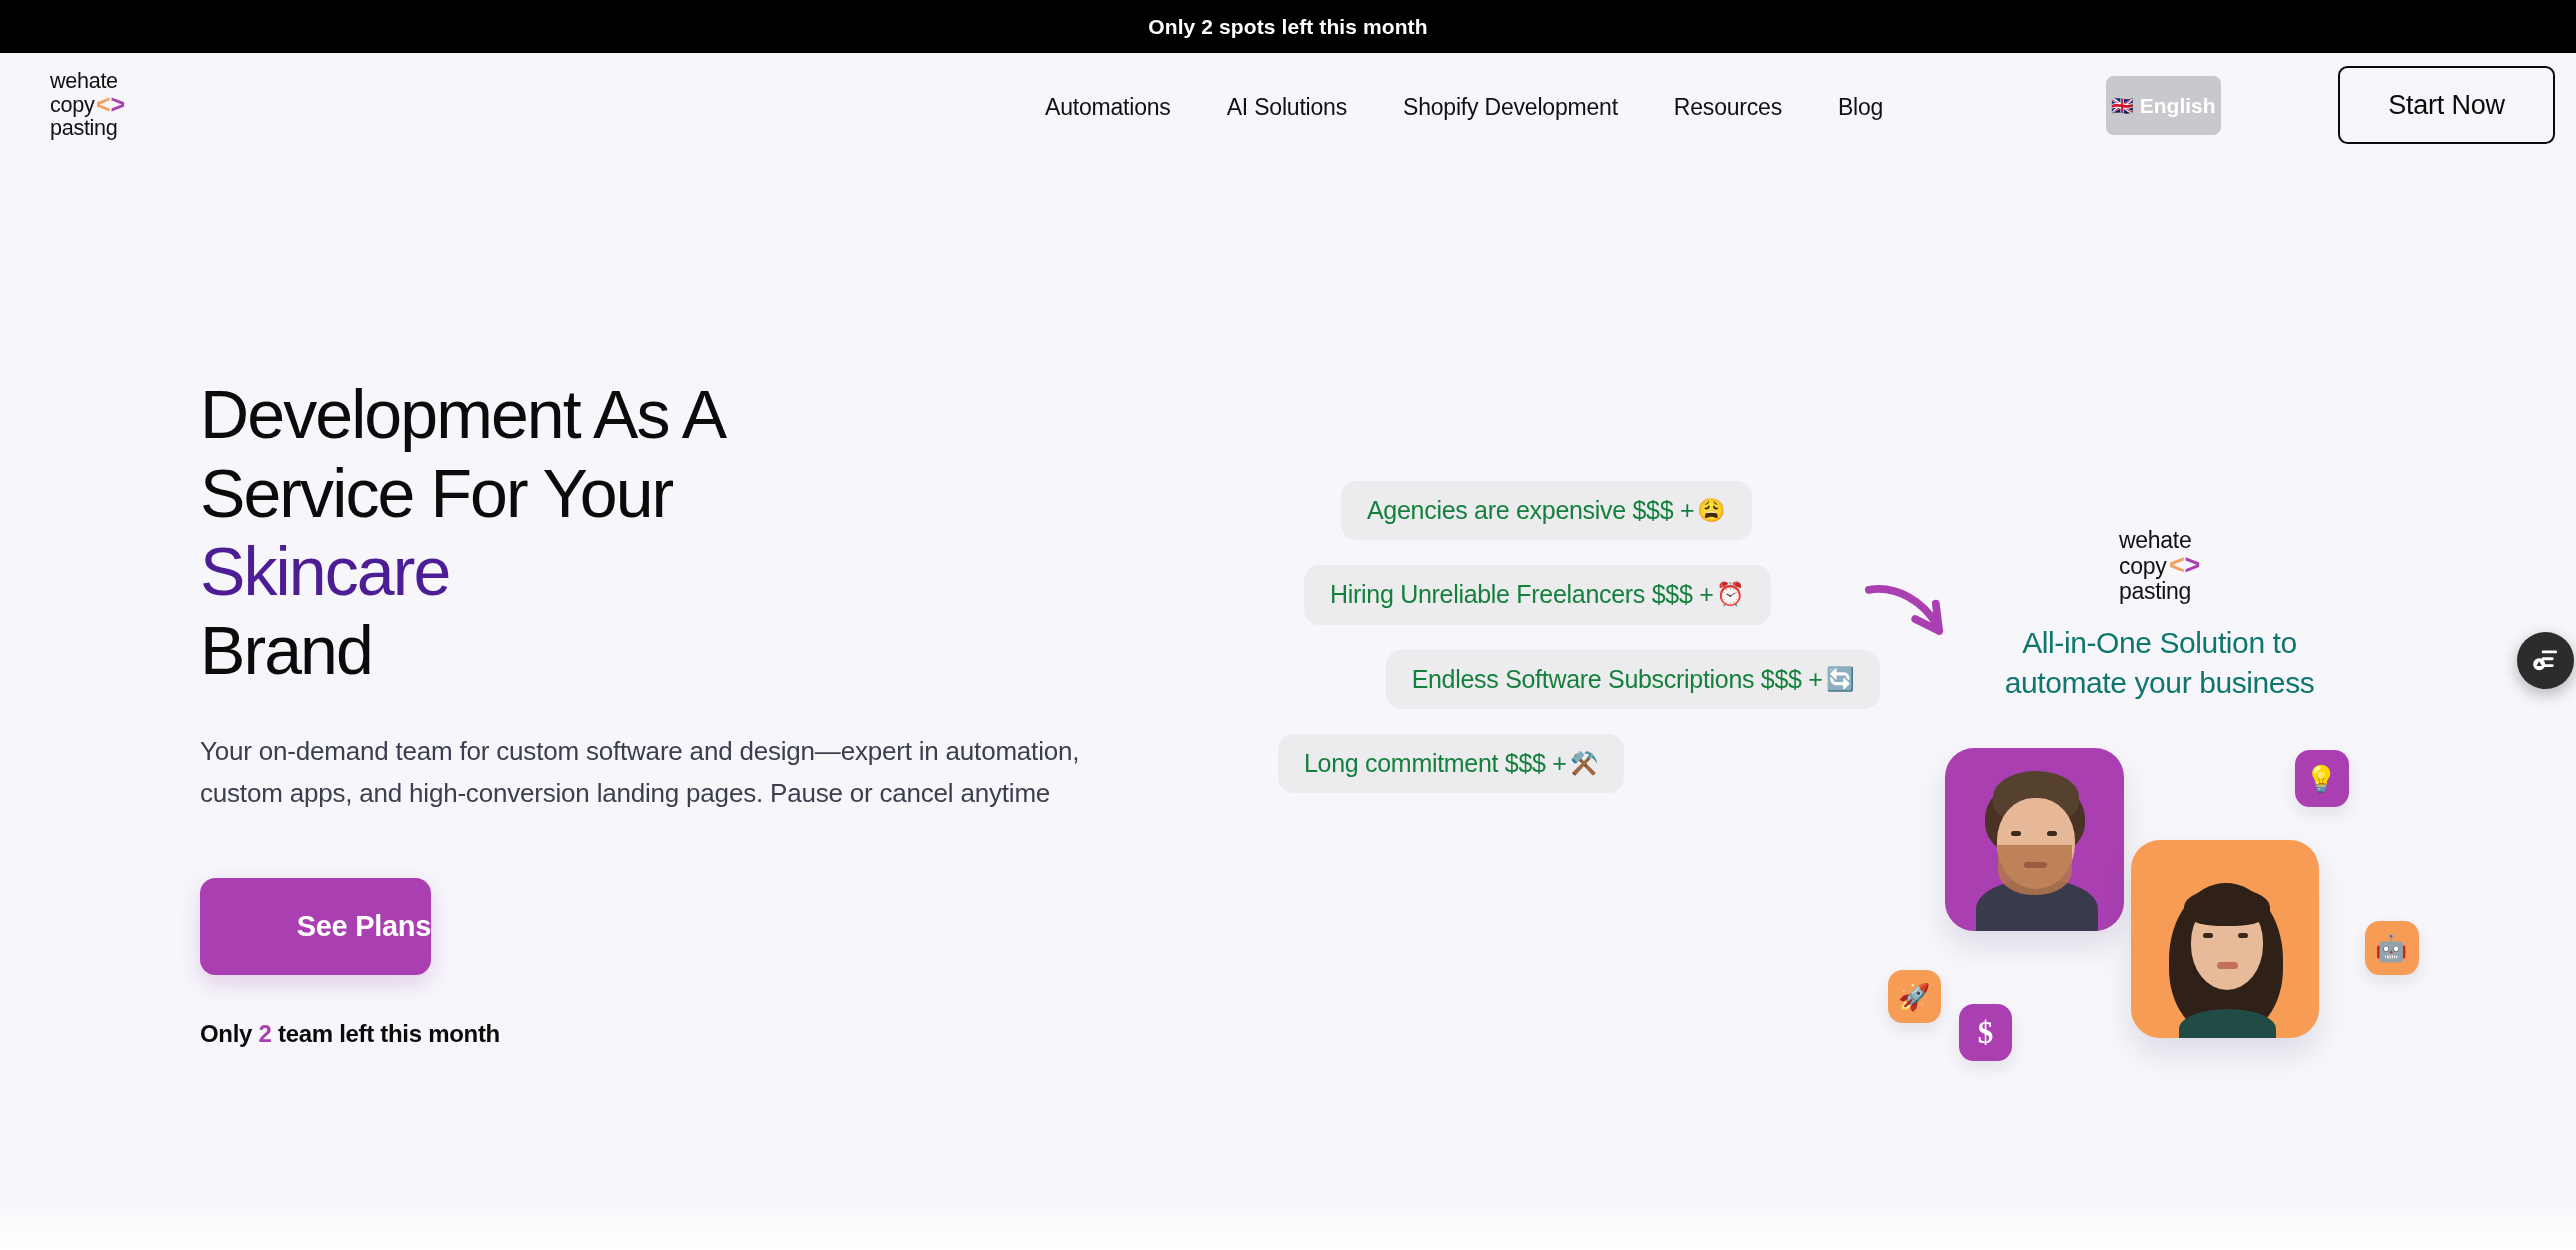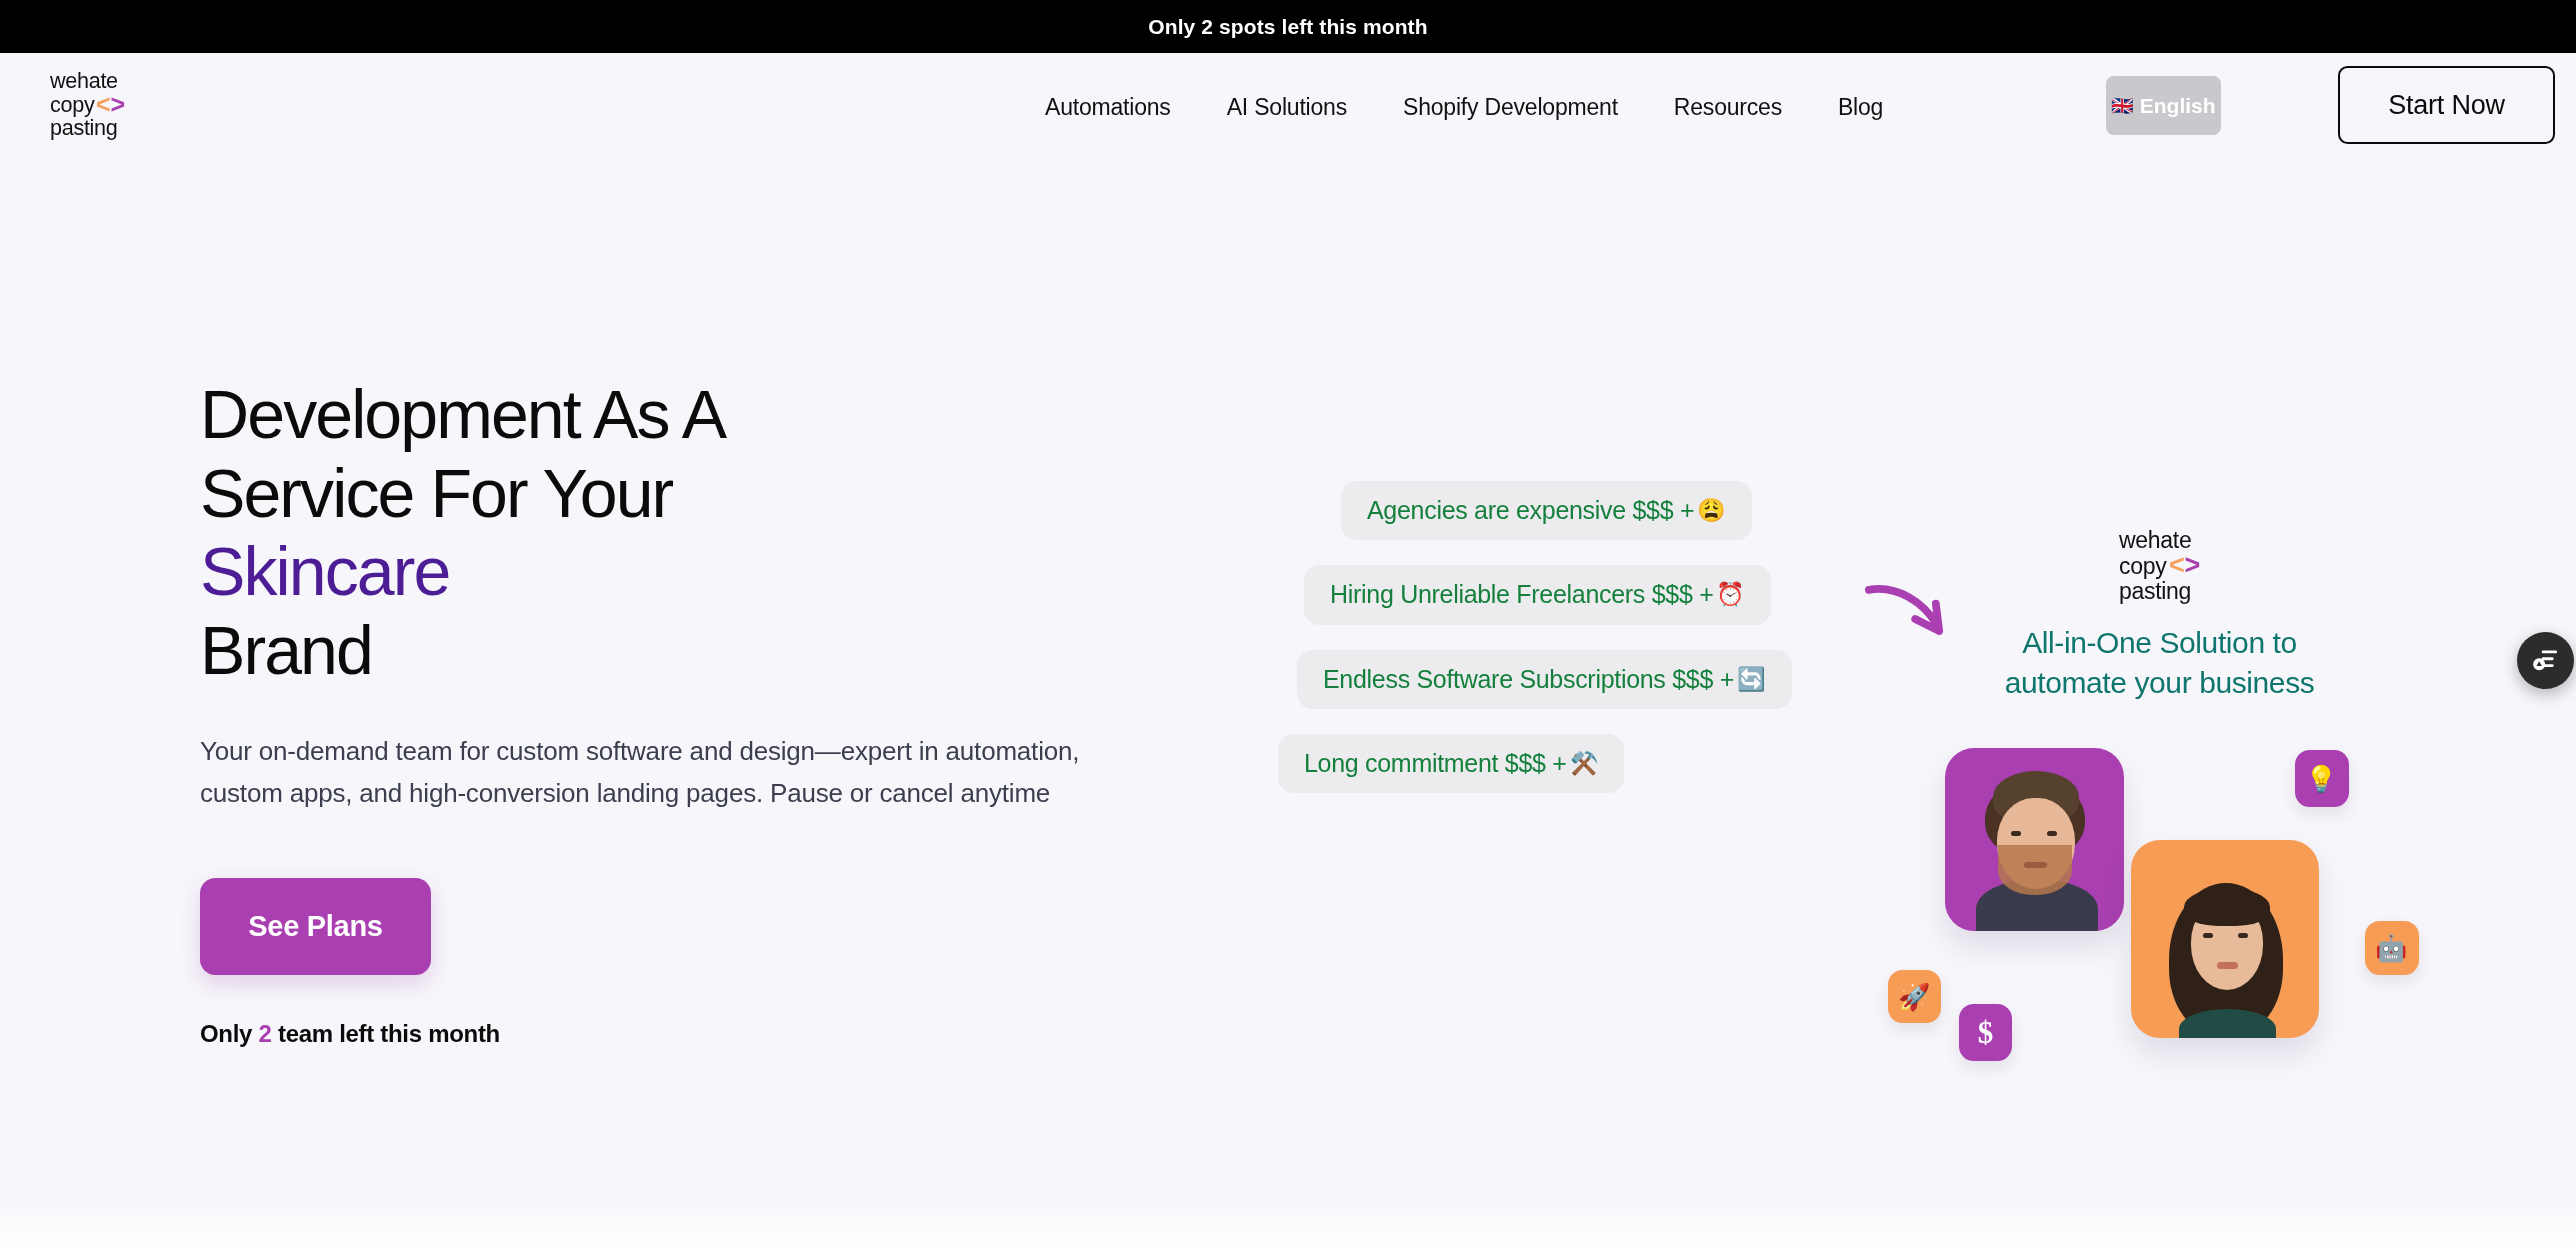--- a/index.html
+++ b/index.html
@@ -65,42 +65,42 @@
   }
   .headline .accent{ color:#4c1d95; }
   .sub{
     margin-top:41px; font-size:26px; line-height:1.62; color:#3b3f4d;
     font-weight:400; max-width:1009px; letter-spacing:-0.2px;
   }
   .see-plans{
     margin-top:64px; width:231px; height:97px;
     background:#a93fb0; color:#fff; border:none; border-radius:15.5px;
     font-size:29px; font-weight:700; cursor:pointer;
-    display:flex; align-items:center; justify-content:center;
+    display:flex; align-items:center; justify-content:flex-end;
     box-shadow:0 8.6px 21px rgba(130,40,140,.18);
     font-family:"Liberation Sans", sans-serif; letter-spacing:-0.3px;
   }
   .spots{
     margin-top:45px; font-size:24px; font-weight:700; color:#0b0b0b;
     letter-spacing:-0.3px;
   }
   .spots .num{ color:#a93fb0; }
 
   
   .chips{ position:absolute; left:1297px; top:481px; width:672px; }
   .chip{
     background:#ececee; color:#15803d; border-radius:15.5px;
     font-size:25px; font-weight:400; letter-spacing:-0.3px;
     padding:14px 26px; display:inline-flex; align-items:center; gap:3.4px;
     white-space:nowrap; margin-bottom:25px; line-height:1.25;
   }
   .chip-row{ display:flex; }
   .r1{ justify-content:flex-start; padding-left:44px; }
   .r2{ justify-content:flex-start; padding-left:7px; }
-  .r3{ justify-content:flex-start; padding-left:0px; }
+  .r3{ justify-content:center; padding-left:0px; }
   .r4{ justify-content:flex-start; padding-left:-8.6px; margin-left:-19px; }
   .emoji{ font-size:23px; line-height:1; }
 
   
   .arrow{ position:absolute; left:1862px; top:569px; width:103px; height:95px; }
 
   
   .brand{
     position:absolute; left:1974px; top:528px; width:371px; text-align:center;
   }

